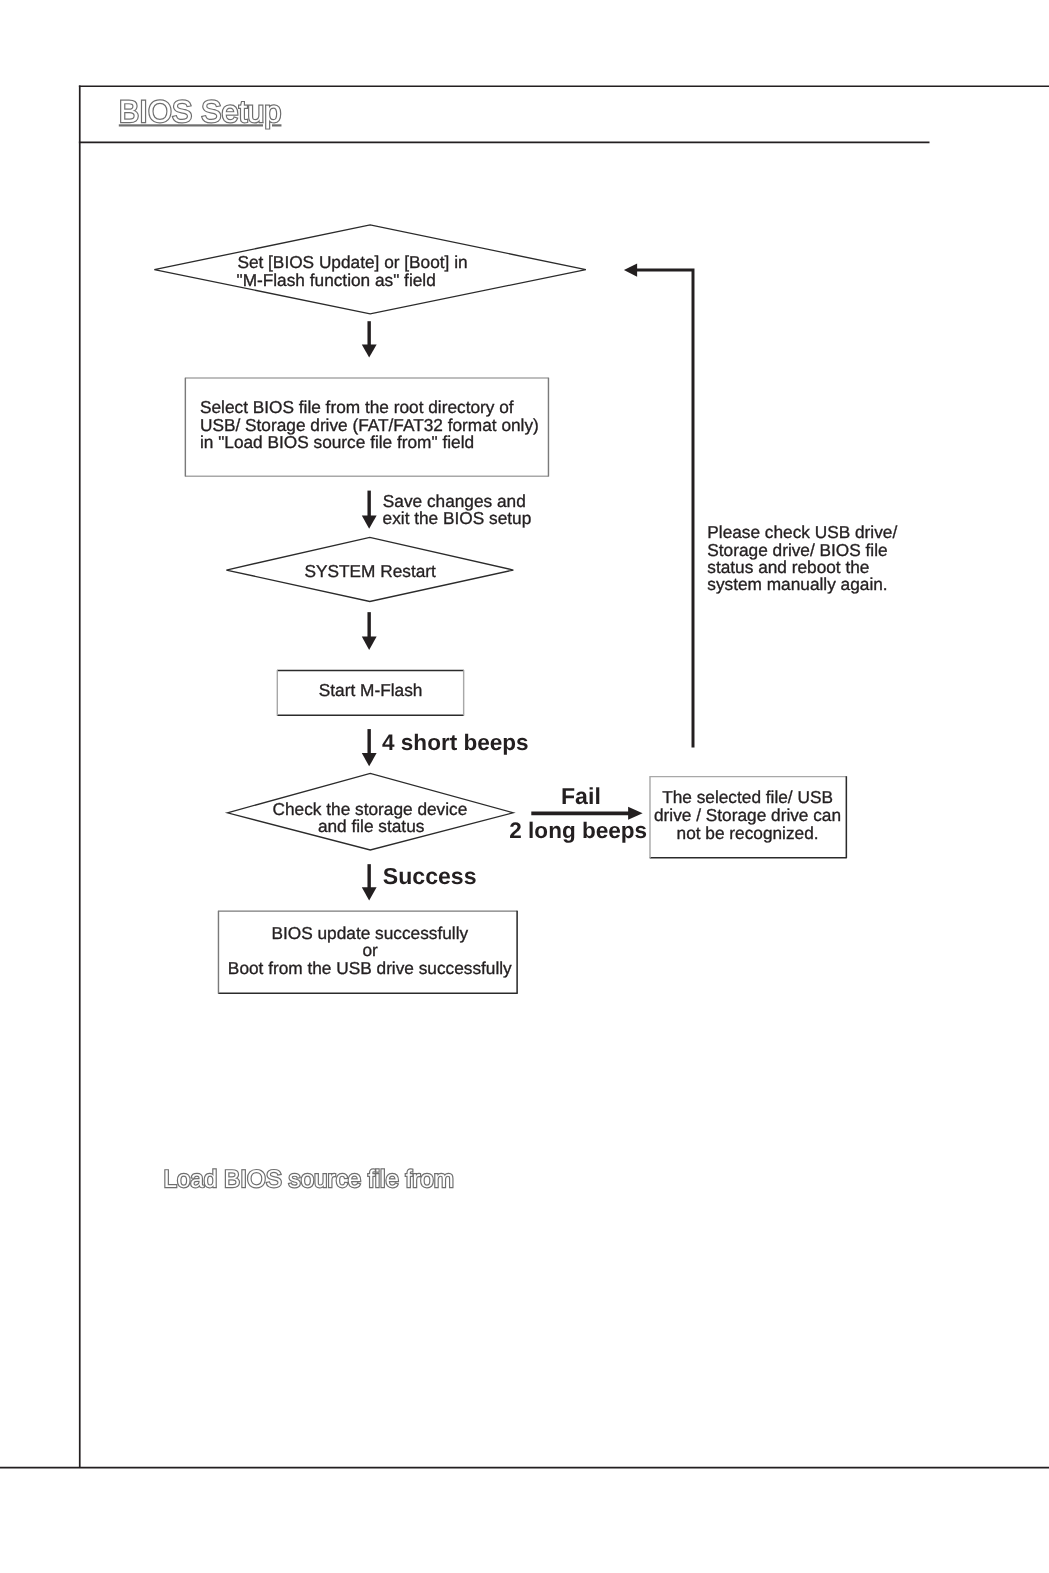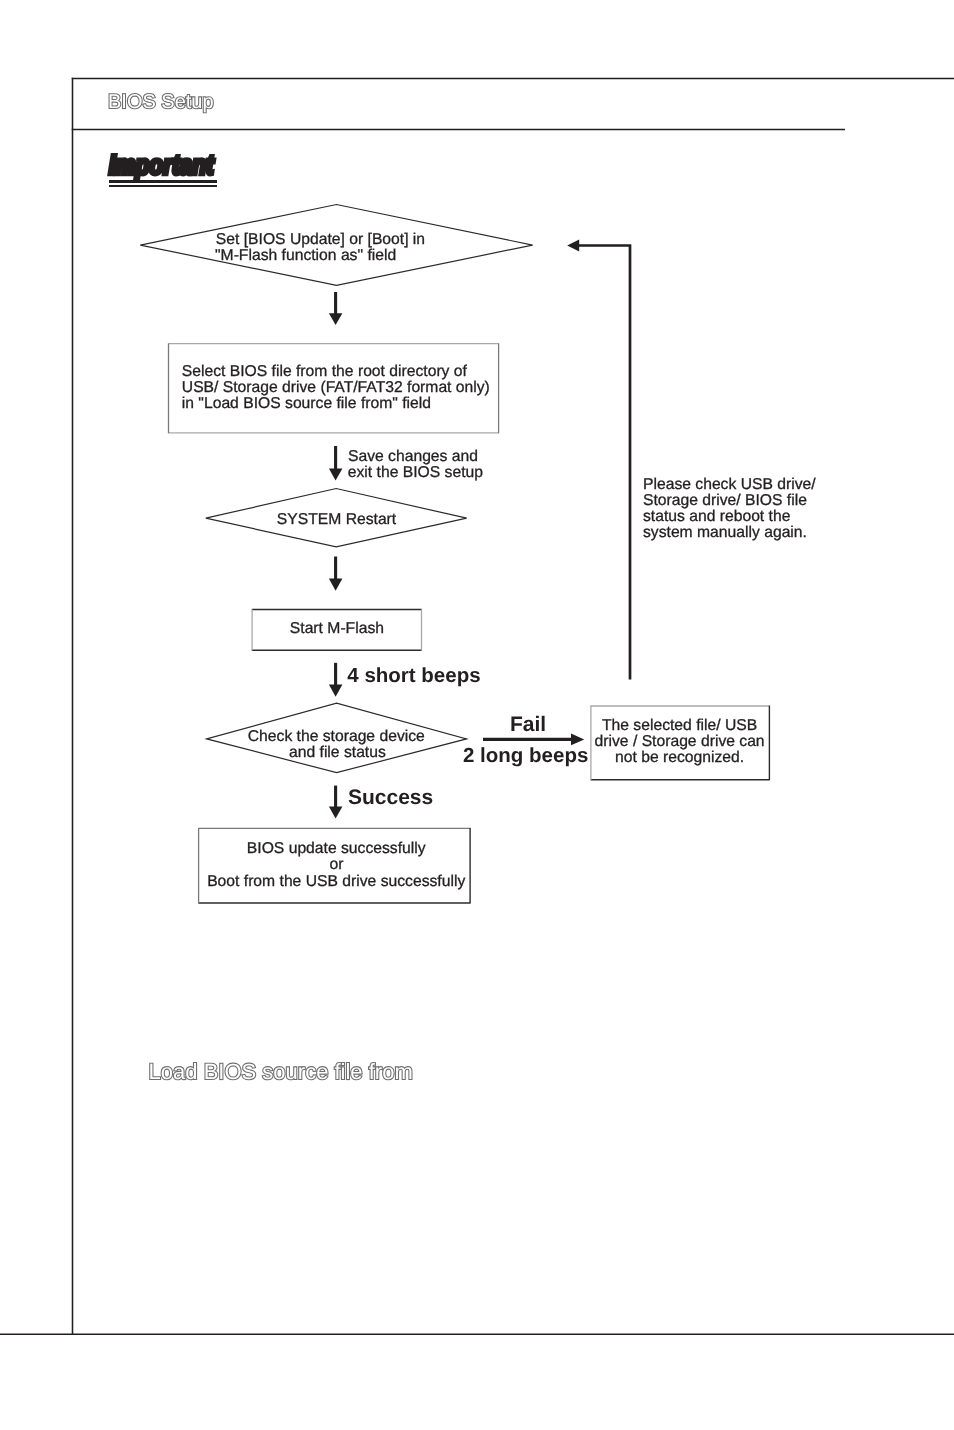--- a/index.html
+++ b/index.html
@@ -7,21 +7,21 @@
   body{width:954px;height:1430px;position:relative;overflow:hidden;
        font-family:"Liberation Sans",sans-serif;color:#231f20;
        -webkit-font-smoothing:antialiased;text-rendering:geometricPrecision;}
   .page-frame{position:absolute;left:0;top:0;width:954px;height:1430px;
        transform:translateZ(0);}
   #page-rules{position:absolute;left:0;top:0;width:954px;height:1430px;}
   .rule{stroke:#231f20;stroke-width:1.55;}
 
   .outline-text{color:#ffffff;-webkit-text-stroke:2.2px #6e6e6e;
        paint-order:stroke fill;}
-  #header-title{position:absolute;left:108px;top:91.5px;font-size:20px;line-height:20px;}
+  #header-title{position:absolute;left:108px;top:91.5px;font-size:28px;line-height:20px;text-decoration:underline;}
   #load-bios-label{position:absolute;left:148.6px;top:1062px;font-size:22px;line-height:19.4px;}
 
   #important-logo{position:absolute;left:108.5px;top:147.5px;width:125px;height:44px;}
   #important-word{position:absolute;left:0.2px;top:4.7px;font-size:27px;line-height:27px;
        font-weight:bold;font-style:italic;color:#231f20;white-space:nowrap;
        -webkit-text-stroke:4.6px #231f20;
        transform:scaleX(0.84);transform-origin:left top;}
   .imp-underline{position:absolute;background:#231f20;left:0.3px;width:108.2px;}
 
   #flow{position:absolute;left:0;top:0;width:954px;height:1000px;}
@@ -137,18 +137,13 @@
     <text class="ftxt" text-anchor="middle" x="336.2" y="853.4">BIOS update successfully</text>
     <text class="ftxt" text-anchor="middle" x="336.5" y="869.3">or</text>
     <text class="ftxt" text-anchor="middle" x="336.2" y="885.6">Boot from the USB drive successfully</text>
 
     <text class="ftxt" x="643.0" y="489.1">Please check USB drive/</text>
     <text class="ftxt" x="643.0" y="505.3">Storage drive/ BIOS file</text>
     <text class="ftxt" x="643.0" y="521.0">status and reboot the</text>
     <text class="ftxt" x="643.0" y="536.8">system manually again.</text>
   </svg>
 
-  <div id="important-logo">
-    <div id="important-word">Important</div>
-    <div class="imp-underline" style="top:32.3px;height:2.8px"></div>
-    <div class="imp-underline" style="top:37.1px;height:2.1px"></div>
-  </div>
 </div>
 
 </body></html>

